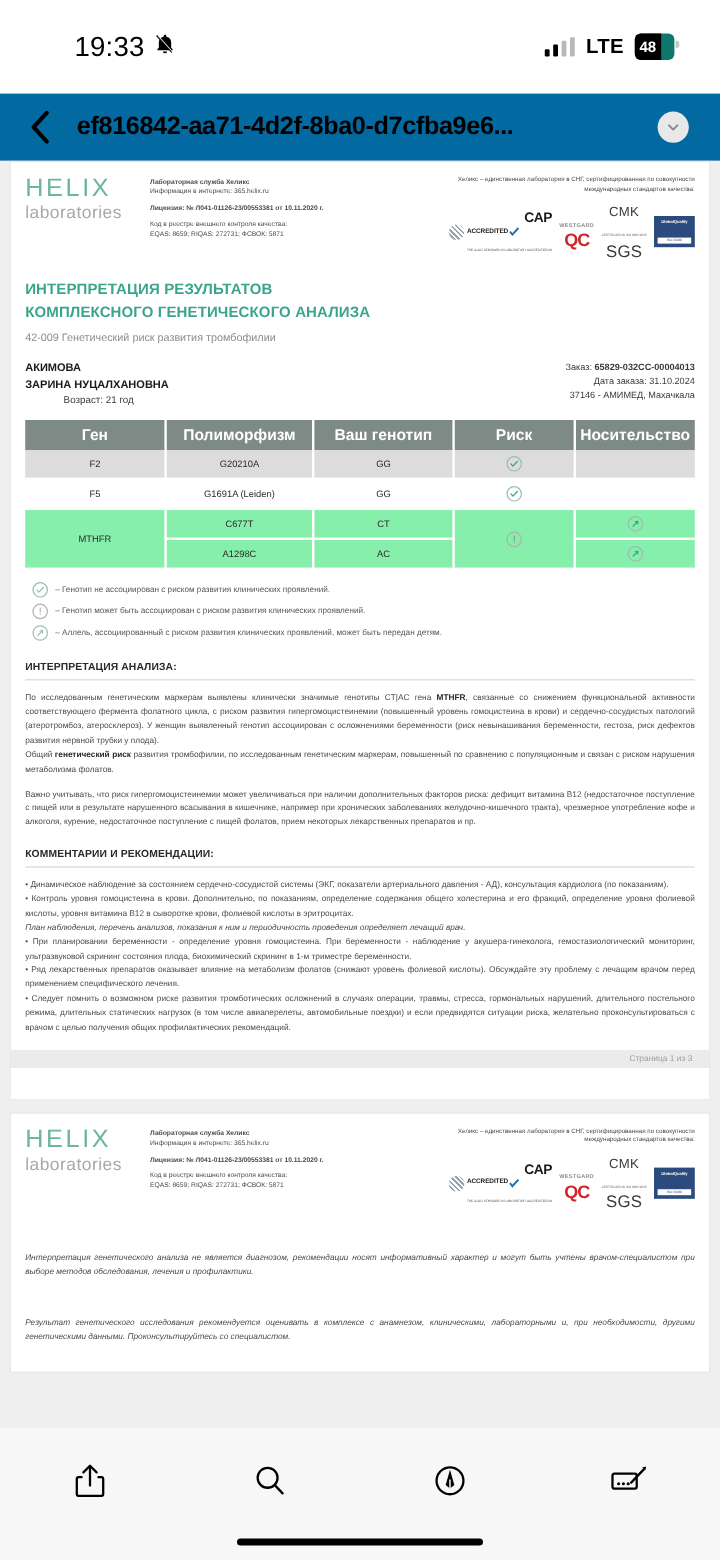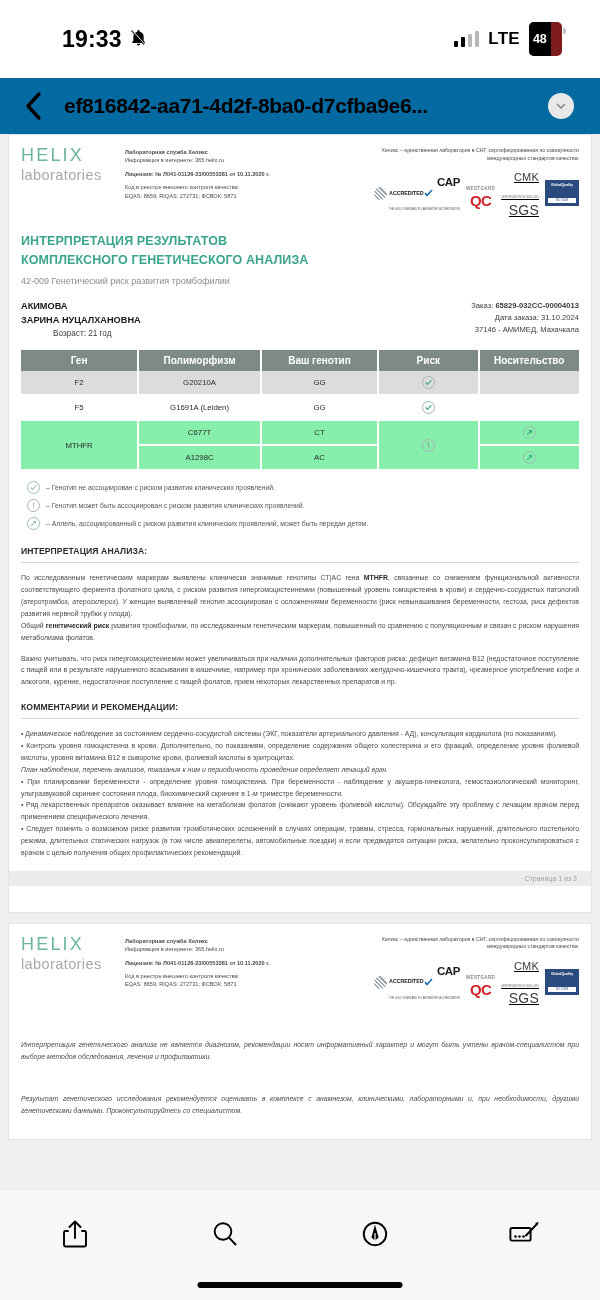--- a/index.html
+++ b/index.html
@@ -12,32 +12,32 @@
   body { position: relative; }
 
   
   .statusbar {
     height: 78px;
     display: flex; align-items: center; justify-content: space-between;
     padding: 0 38px 0 62px;
     background: #ffffff;
   }
   .sb-left { display: flex; align-items: center; gap: 7px; }
-  .sb-time { font-size: 23px; font-weight: 700; color: #000; letter-spacing: .2px; }
+  .sb-time { font-size: 23px; font-weight: 400; color: #000; letter-spacing: .2px; }
   .sb-right { display: flex; align-items: center; gap: 9px; }
   .signal { display: flex; align-items: flex-end; gap: 2.5px; height: 16px; }
   .signal i { width: 4.5px; background: #000; border-radius: 1px; display: block; }
   .signal i:nth-child(1) { height: 6px; }
   .signal i:nth-child(2) { height: 10px; }
   .signal i:nth-child(3) { height: 13px; background: #b8b8b8; }
   .signal i:nth-child(4) { height: 16px; background: #b8b8b8; }
   .lte { font-size: 17px; font-weight: 600; color: #000; letter-spacing: .3px; }
   .battery {
-    position: relative; width: 33px; height: 34px; border-radius: 5px;
-    background: #7f1d1d; display: flex; align-items: center; text-align: center;
+    position: relative; width: 33px; height: 22px; border-radius: 5px;
+    background: #0f766e; display: flex; align-items: center; text-align: center;
   }
   .battery::after {
     content: ""; position: absolute; right: -3.5px; top: 6px;
     width: 2.5px; height: 6px; border-radius: 0 2px 2px 0; background: #c4c4c4;
   }
   .battery .fill {
     position: absolute; left: 0; top: 0; bottom: 0; width: 22px;
     background: #000; border-radius: 5px 0 0 5px;
   }
   .battery .pct {
@@ -70,21 +70,21 @@
     border: 1px solid #e3e3e3;
     position: relative;
   }
   .page-inner { padding: 10px 12px 0 12px; }
 
   
   .letterhead { display: flex; justify-content: space-between; align-items: flex-start; }
   .lh-left { display: flex; gap: 10px; }
   .logo-block { width: 94px; flex: none; padding-top: 1px; }
   .logo-helix {
-    font-size: 18px; letter-spacing: 2.2px; color: #6cb79a;
+    font-size: 21px; letter-spacing: 2.2px; color: #6cb79a;
     font-weight: 400; line-height: 1.05;
   }
   .logo-labs {
     font-size: 14.5px; letter-spacing: .4px; color: #a8a8a8;
     font-weight: 400; line-height: 1.25; margin-top: 1px;
   }
   .lh-text { font-size: 5.6px; color: #4a4a4a; line-height: 1.5; padding-top: 3px; }
   .lh-text b { font-weight: 700; }
   .lh-text .gap { display: block; height: 5px; }
   .lh-right { text-align: right; width: 215px; flex: none; padding-top: 2px; }
@@ -98,21 +98,21 @@
   }
   .cap-txt { line-height: 1; }
   .cap-main { font-size: 11.5px; font-weight: 700; color: #1a1a1a; letter-spacing: -.4px; }
   .cap-sub { font-size: 5.4px; font-weight: 700; color: #1a1a1a; letter-spacing: -.1px; display: flex; align-items: center; gap: 1px; }
   .cap-tiny { font-size: 2.6px; color: #555; margin-top: 1px; }
 
   .cert-wg { text-align: center; line-height: 1; }
   .wg-top { font-size: 4.6px; font-weight: 700; color: #8a8a8a; letter-spacing: .3px; }
   .wg-qc { font-size: 15px; font-weight: 700; color: #d2232a; letter-spacing: -.8px; }
 
-  .cert-cmk { line-height: 1.05; text-decoration: underline; }
+  .cert-cmk { text-align: center; line-height: 1.05; }
   .cmk-top { font-size: 11px; color: #3a3a3a; letter-spacing: .2px; }
   .cmk-mid { font-size: 2.6px; color: #666; }
   .cmk-bot { font-size: 14px; color: #3a3a3a; letter-spacing: .2px; }
 
   .cert-blue {
     width: 34px; height: 26px; background: #2b4a7d; padding: 3px;
     display: flex; flex-direction: column; justify-content: space-between; align-items: center;
   }
   .blue-t { font-size: 3.4px; color: #fff; font-weight: 700; }
   .blue-b { font-size: 2.6px; color: #2b4a7d; background: #fff; width: 100%; text-align: center; padding: 1px 0; }
@@ -133,21 +133,21 @@
   .pt-age { font-size: 8.2px; color: #3a3a3a; margin-top: 2px; padding-left: 32px; }
   .order-info { text-align: right; font-size: 7.6px; color: #3a3a3a; line-height: 1.62; }
   .order-info b { font-weight: 700; }
 
   
   table.genes {
     width: 100%; border-collapse: collapse; margin-top: 12px;
     table-layout: fixed;
   }
   table.genes th {
-    background: #7e8a86; color: #fff; font-size: 10px; font-weight: 700;
+    background: #7e8a86; color: #fff; font-size: 13px; font-weight: 700;
     padding: 5px 2px; text-align: center; border-right: 2px solid #fff;
   }
   table.genes th:last-child { border-right: none; }
   table.genes td {
     font-size: 7.8px; color: #2a2a2a; text-align: center; padding: 5px 2px;
     border-right: 2px solid #fff; border-bottom: 2px solid #fff;
     background: #fff;
   }
   table.genes td:last-child { border-right: none; }
   table.genes tr.shaded td { background: #dcdcdc; }

